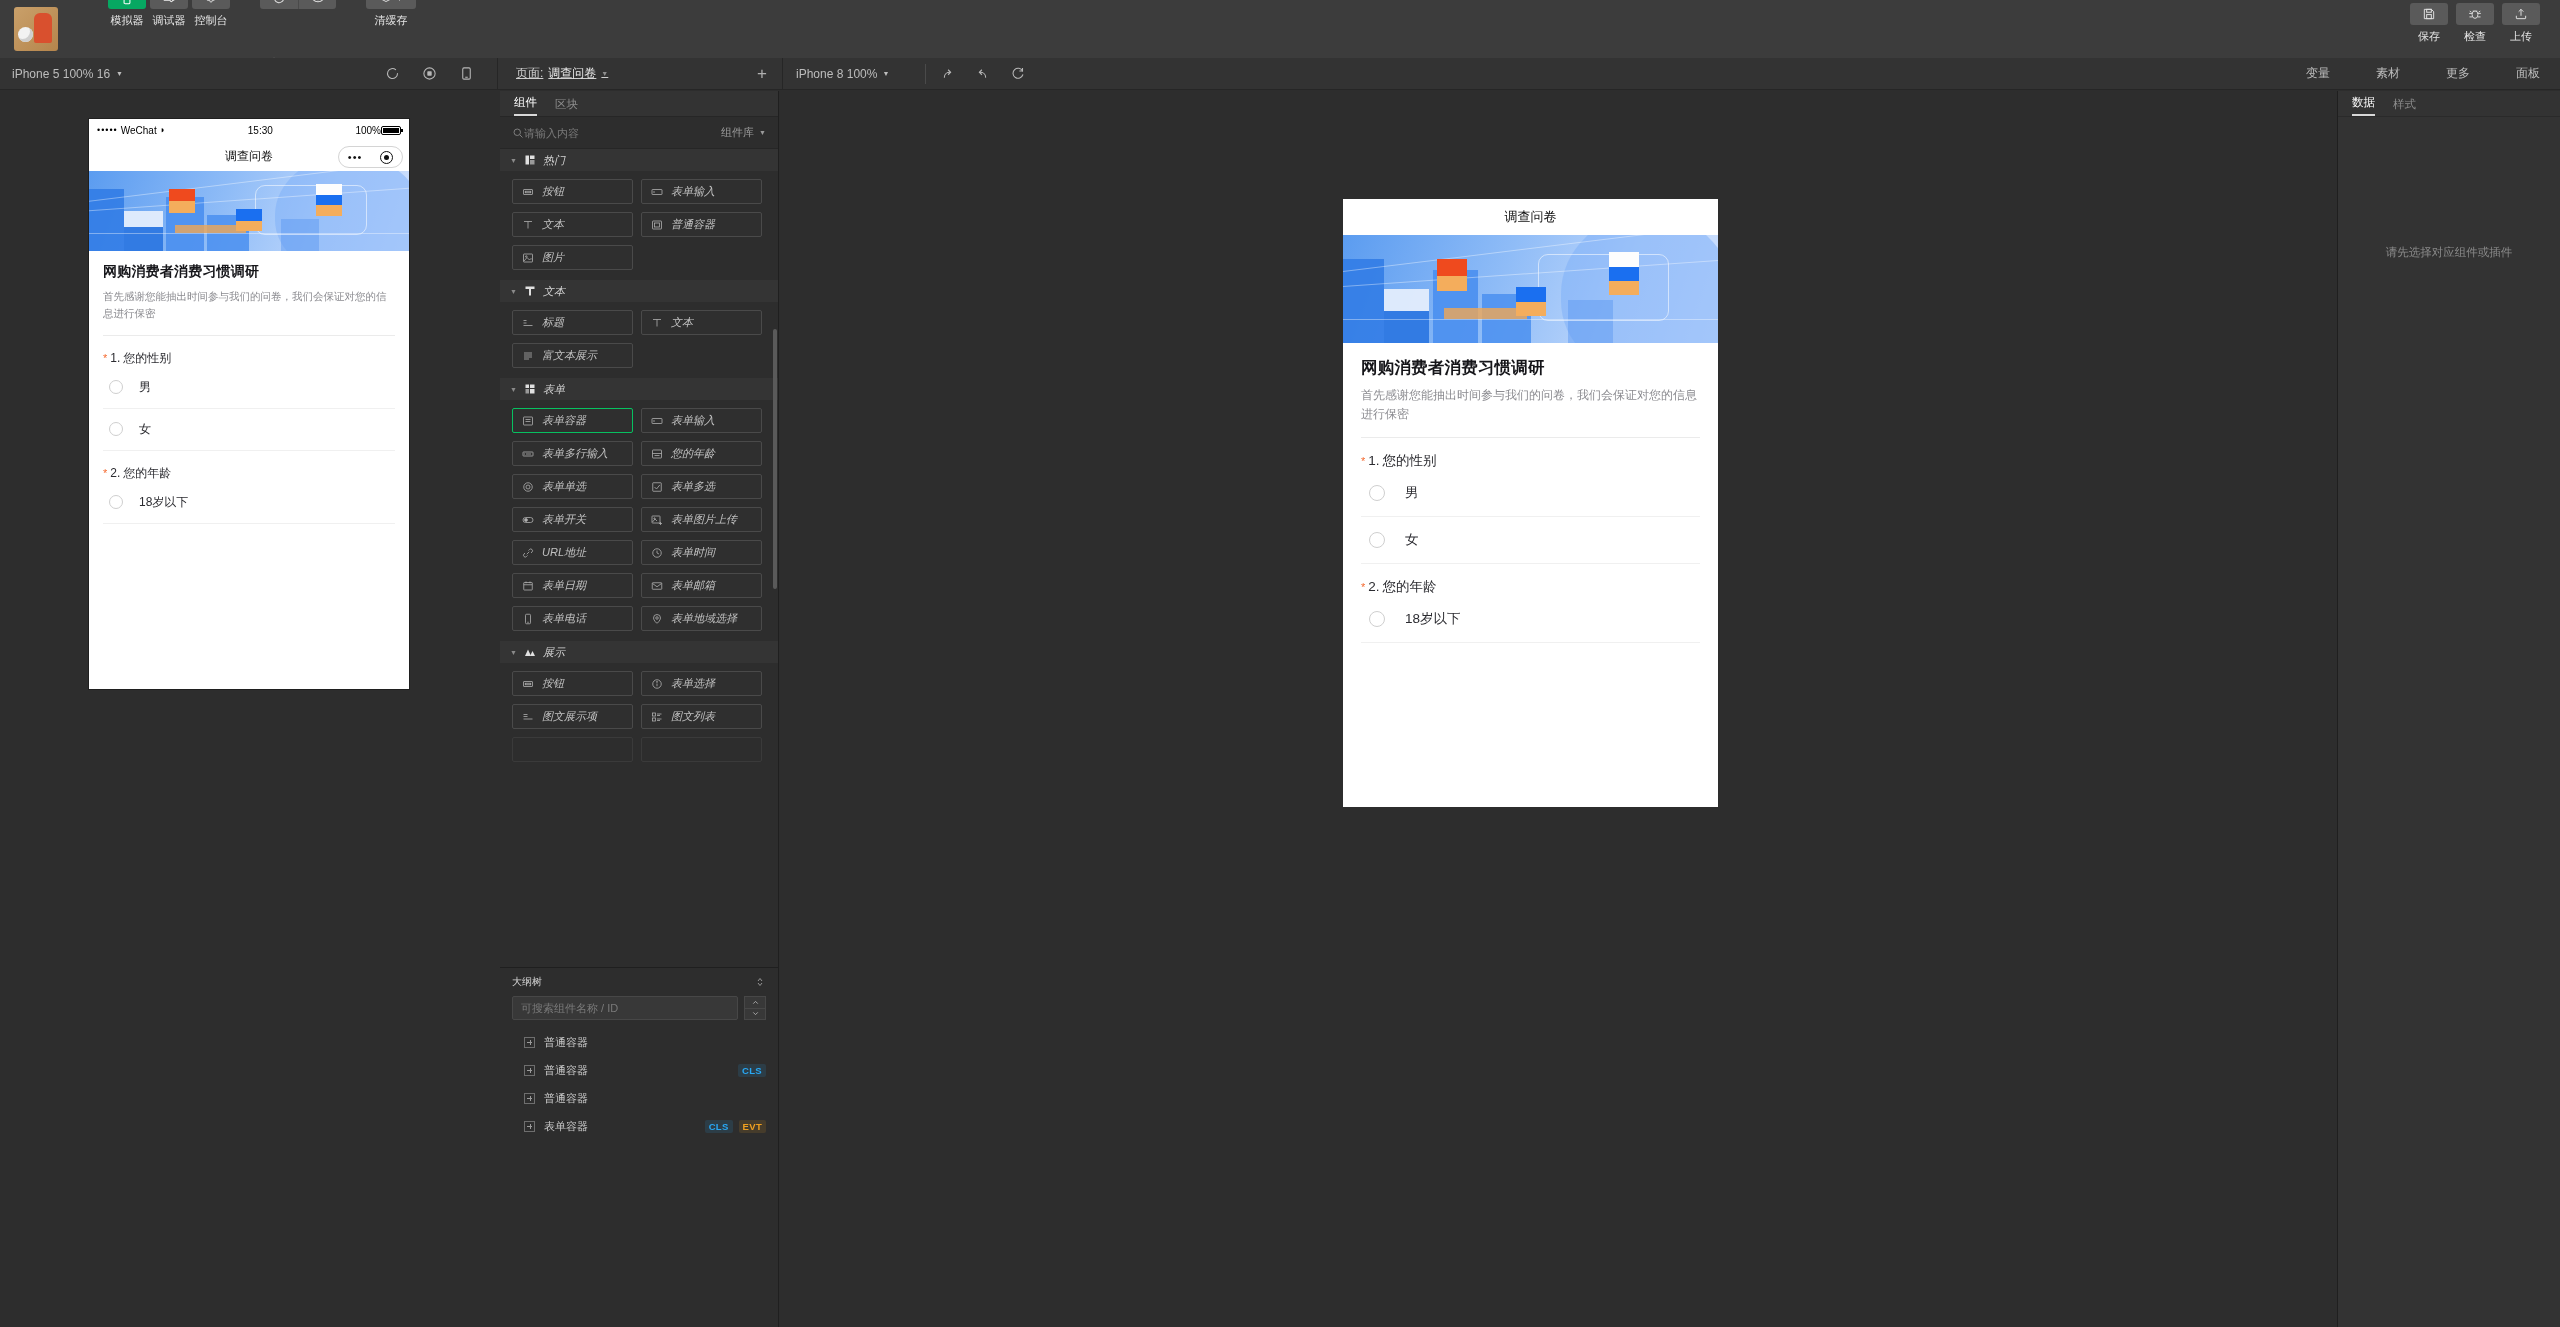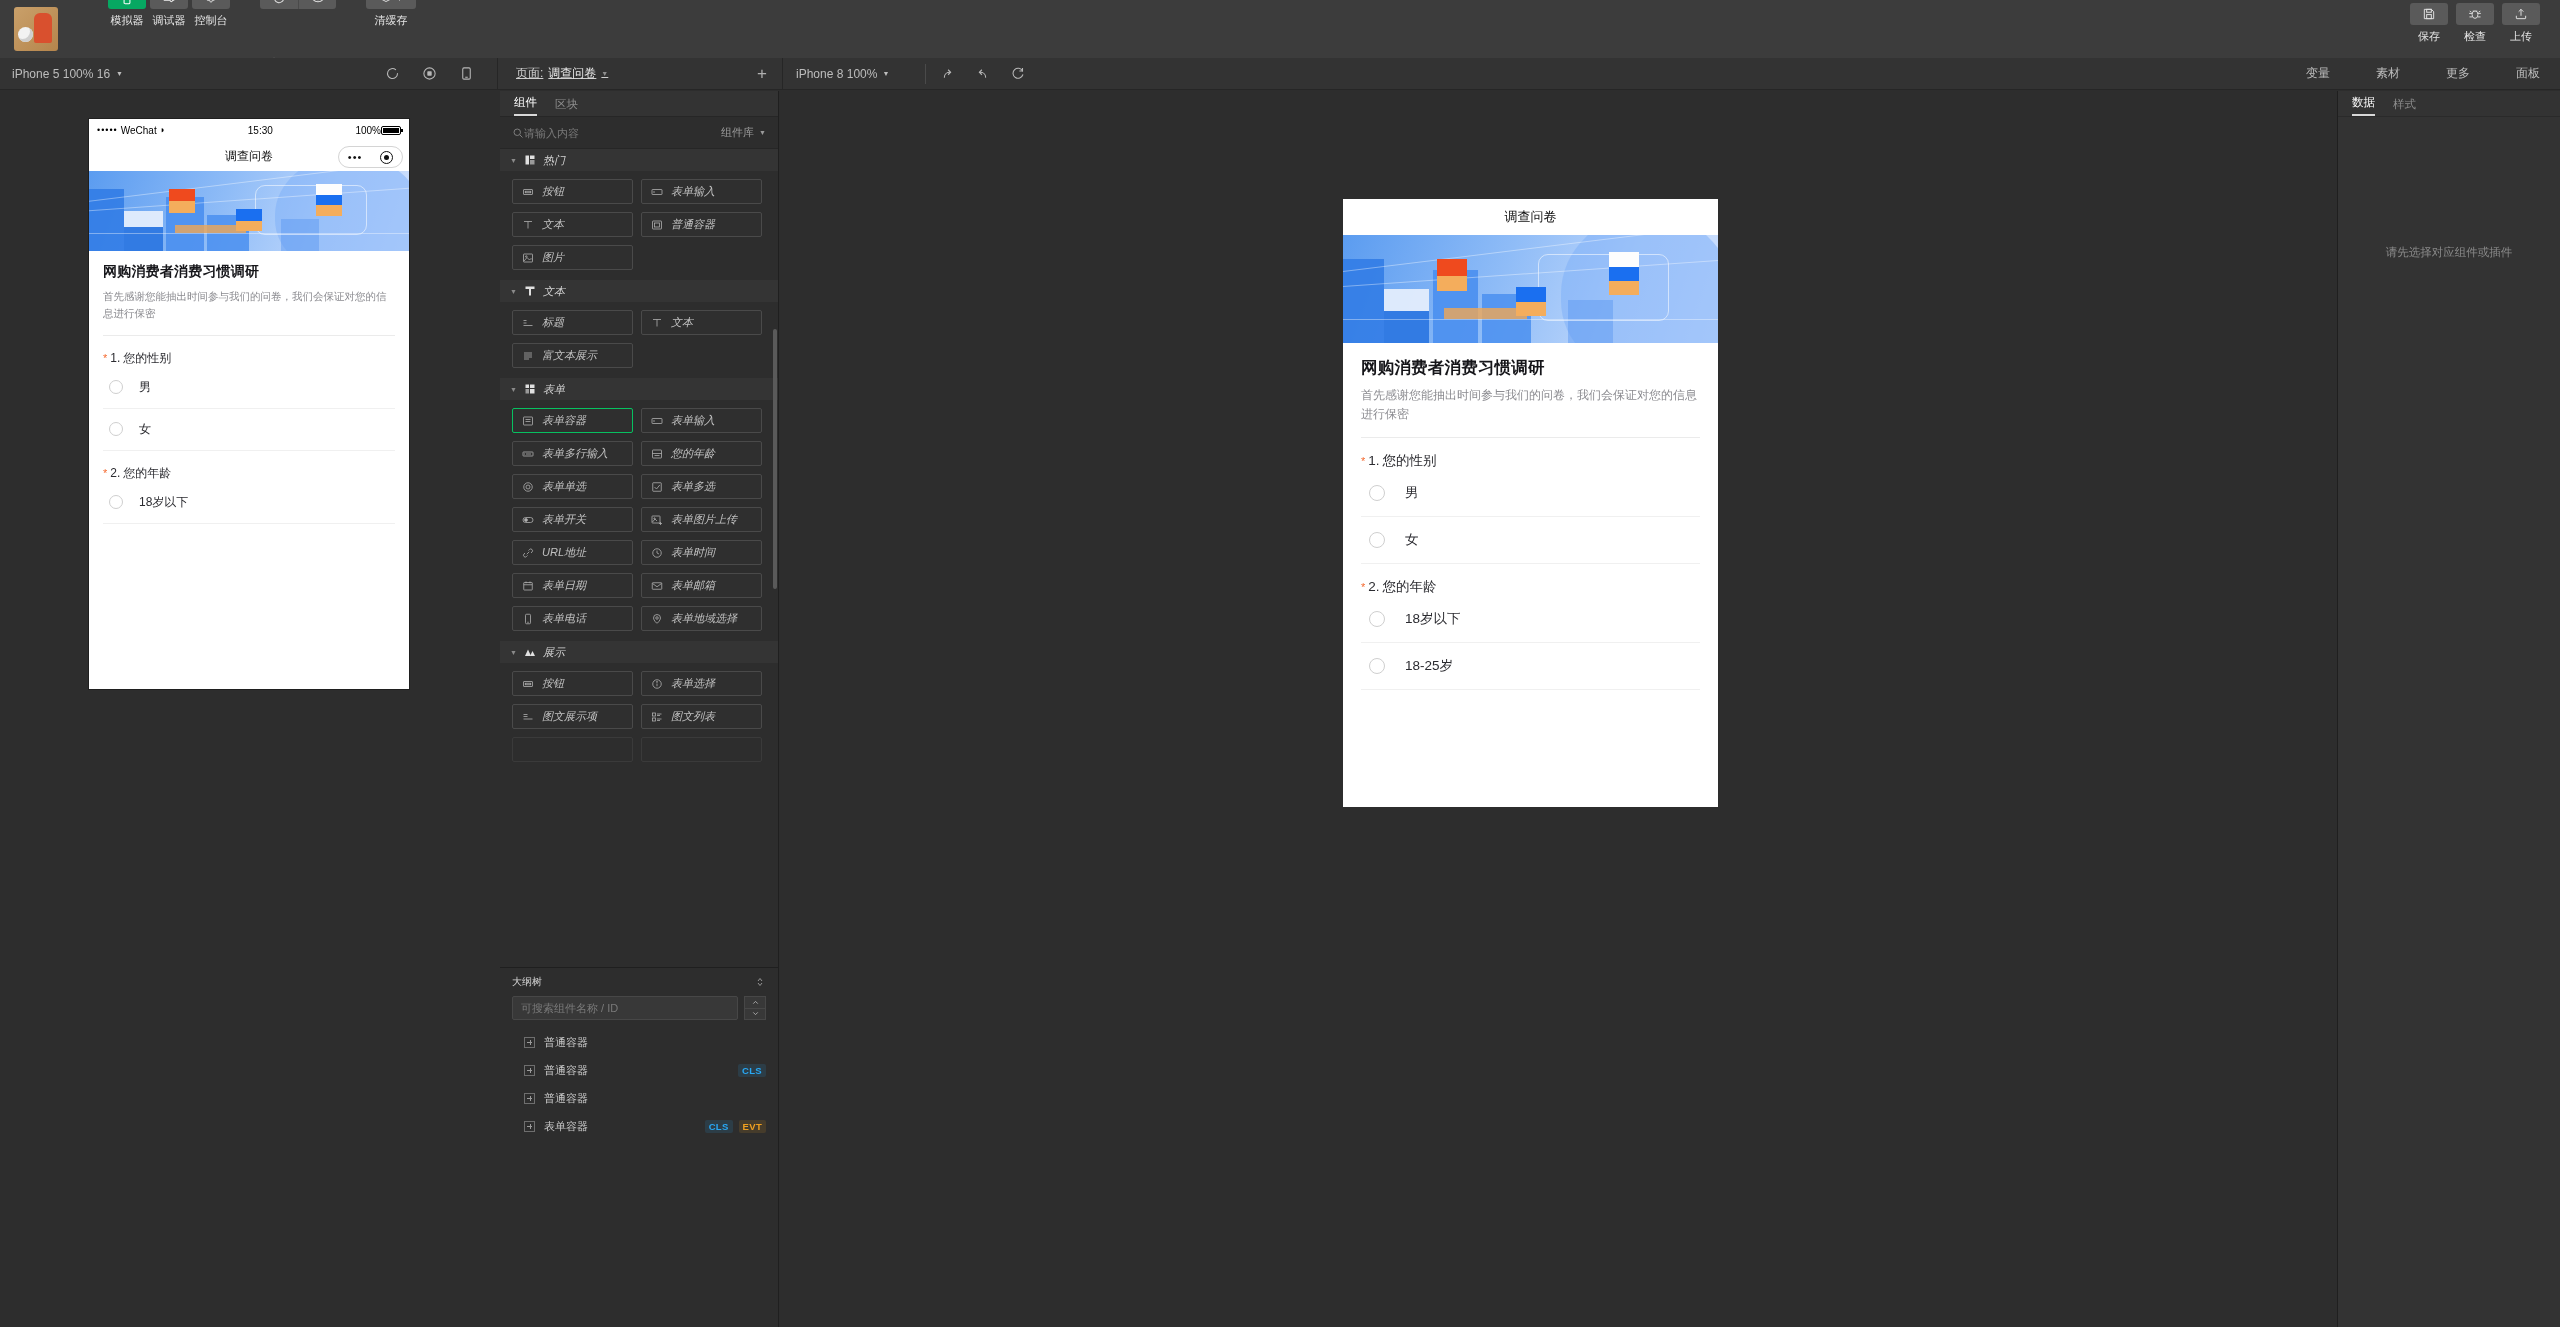--- a/index.html
+++ b/index.html
@@ -845,24 +845,20 @@
 
         <div class="question" style="font-size:13.5px">
           <span class="req">*</span>
           <span>2.</span>
           <span>您的年龄</span>
         </div>
         <div class="opt-row" style="font-size:13.5px;padding:14px 0 14px 8px;gap:20px">
           <span class="radio" style="width:16px;height:16px"></span>
           <span>18岁以下</span>
         </div>
-        <div class="opt-row" style="font-size:13.5px;padding:14px 0 14px 8px;gap:20px">
-          <span class="radio" style="width:16px;height:16px"></span>
-          <span>18-25岁</span>
-        </div>
       </div>
     </div>
   </div>
 
   <div class="right-panel">
     <div class="rp-tabs">
       <div class="rp-tab on">数据</div>
       <div class="rp-tab">样式</div>
     </div>
     <div class="rp-empty">请先选择对应组件或插件</div>

